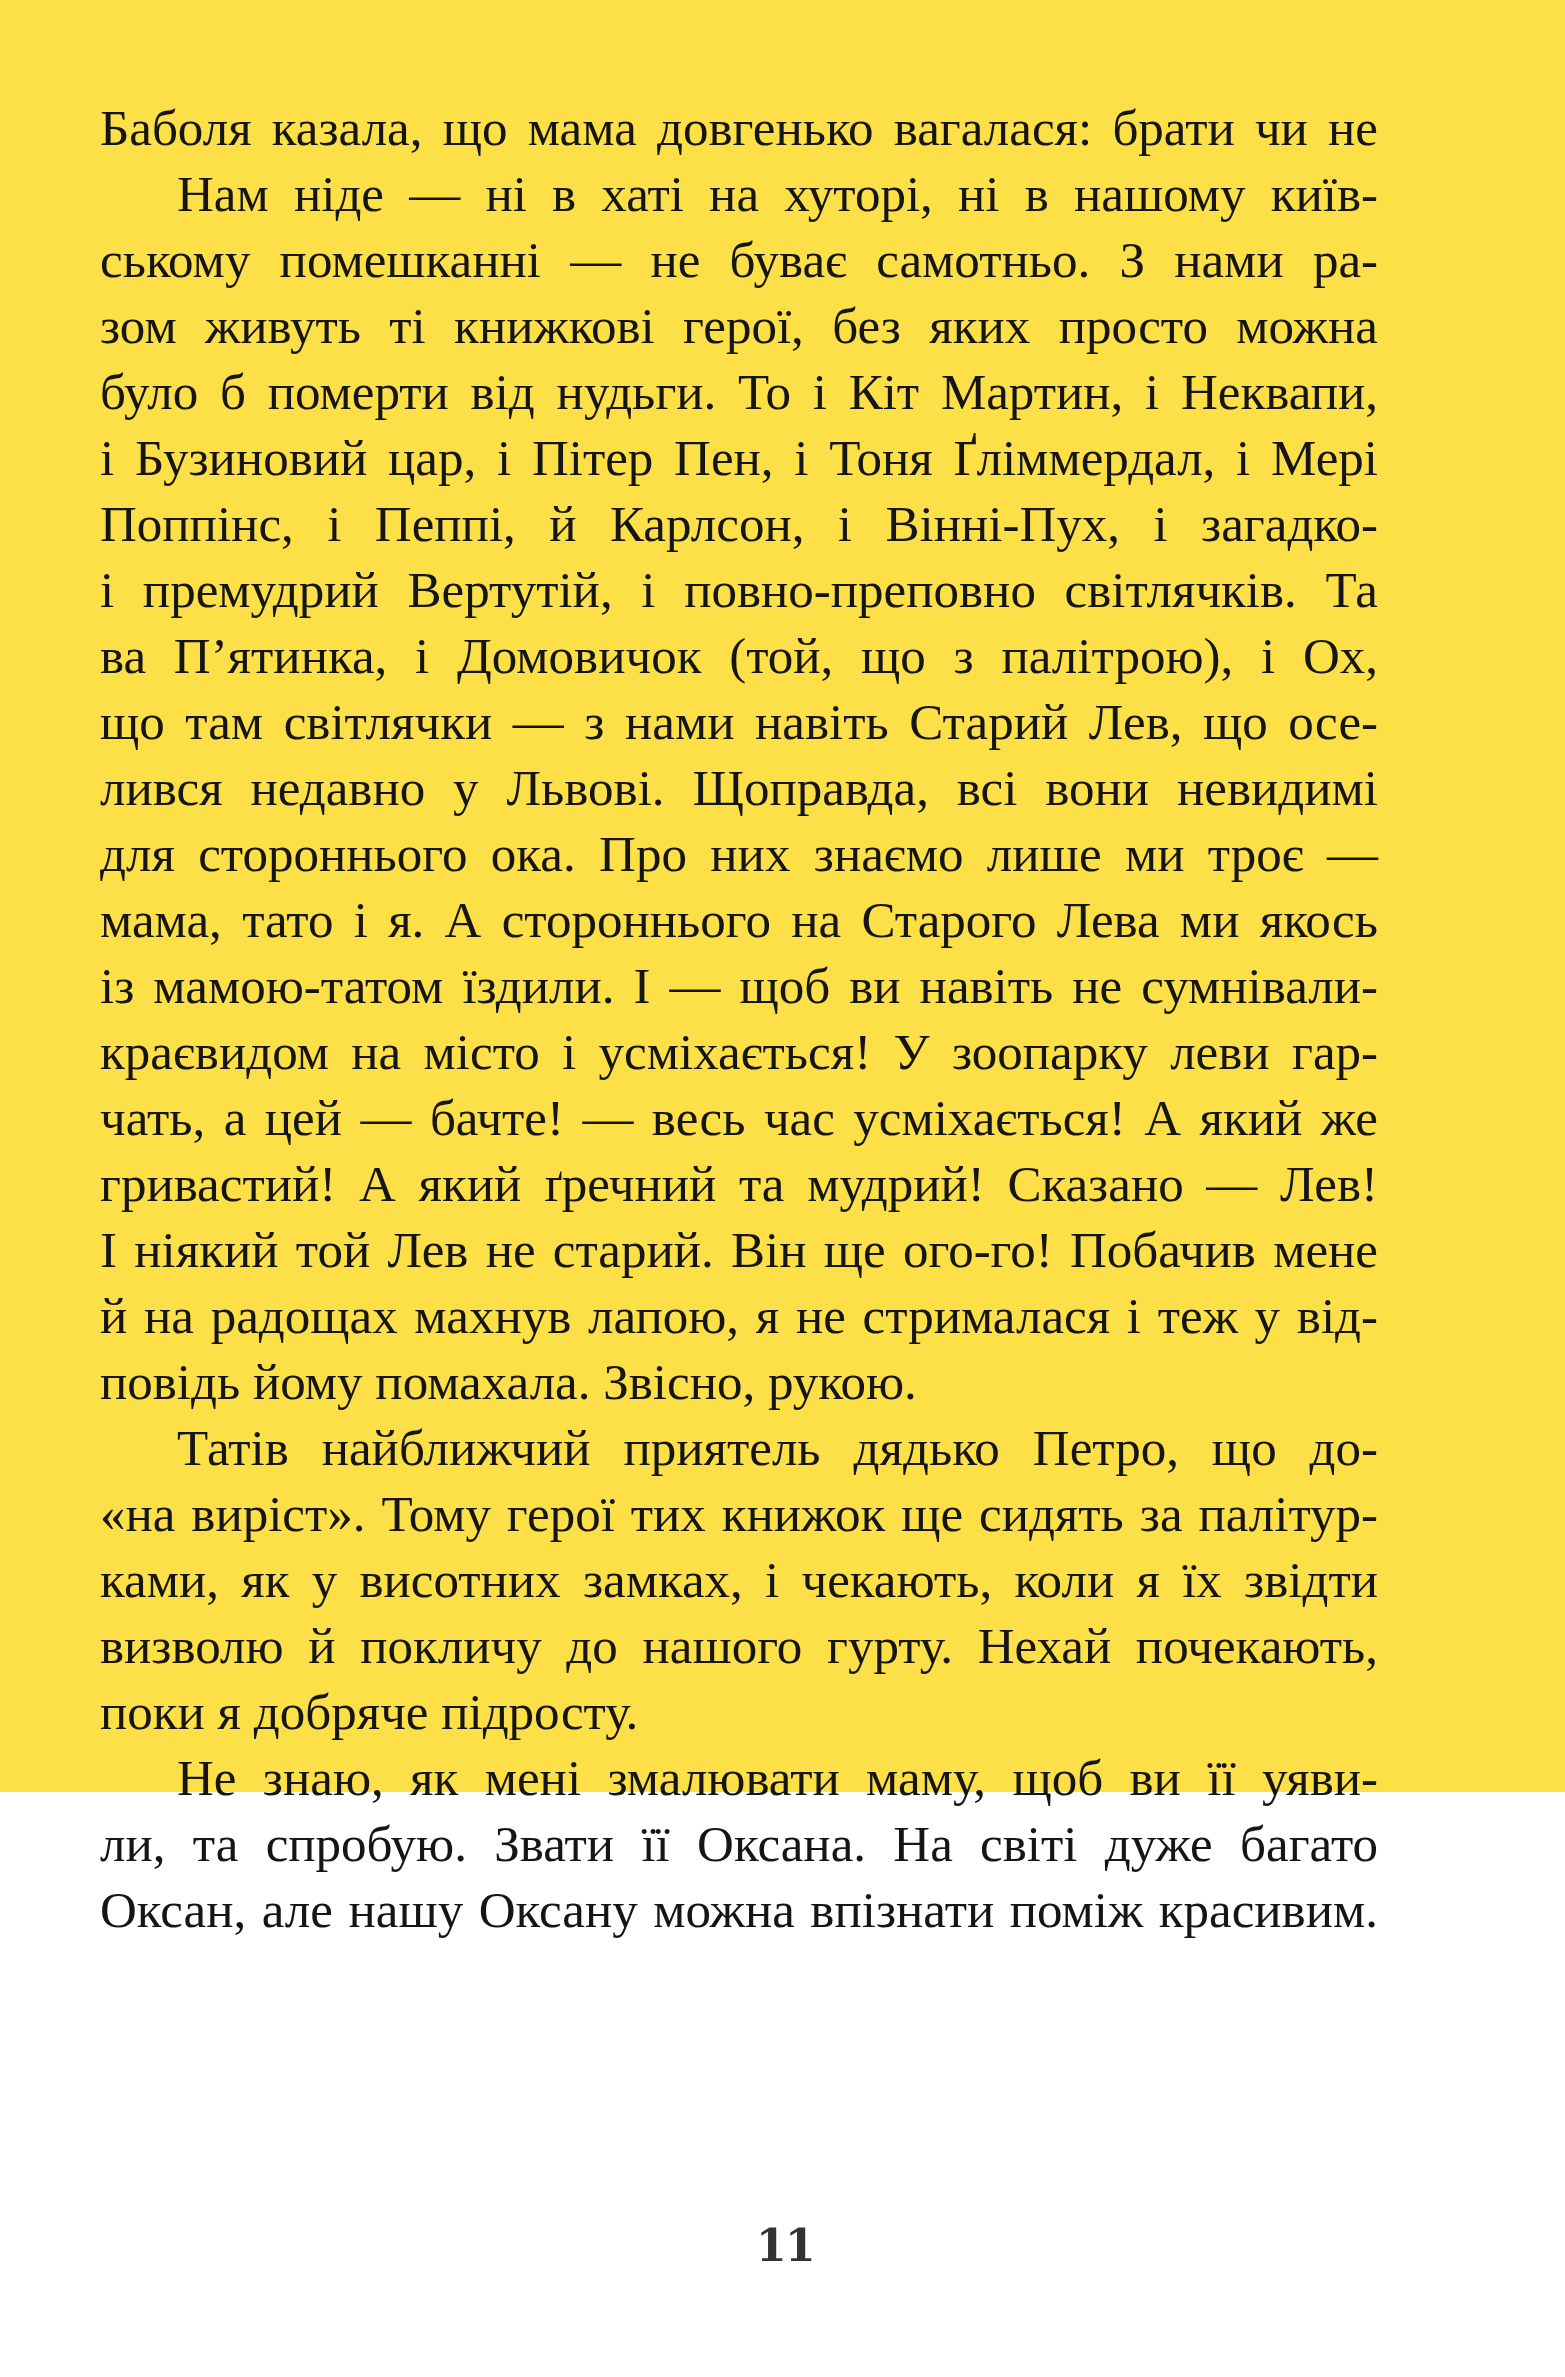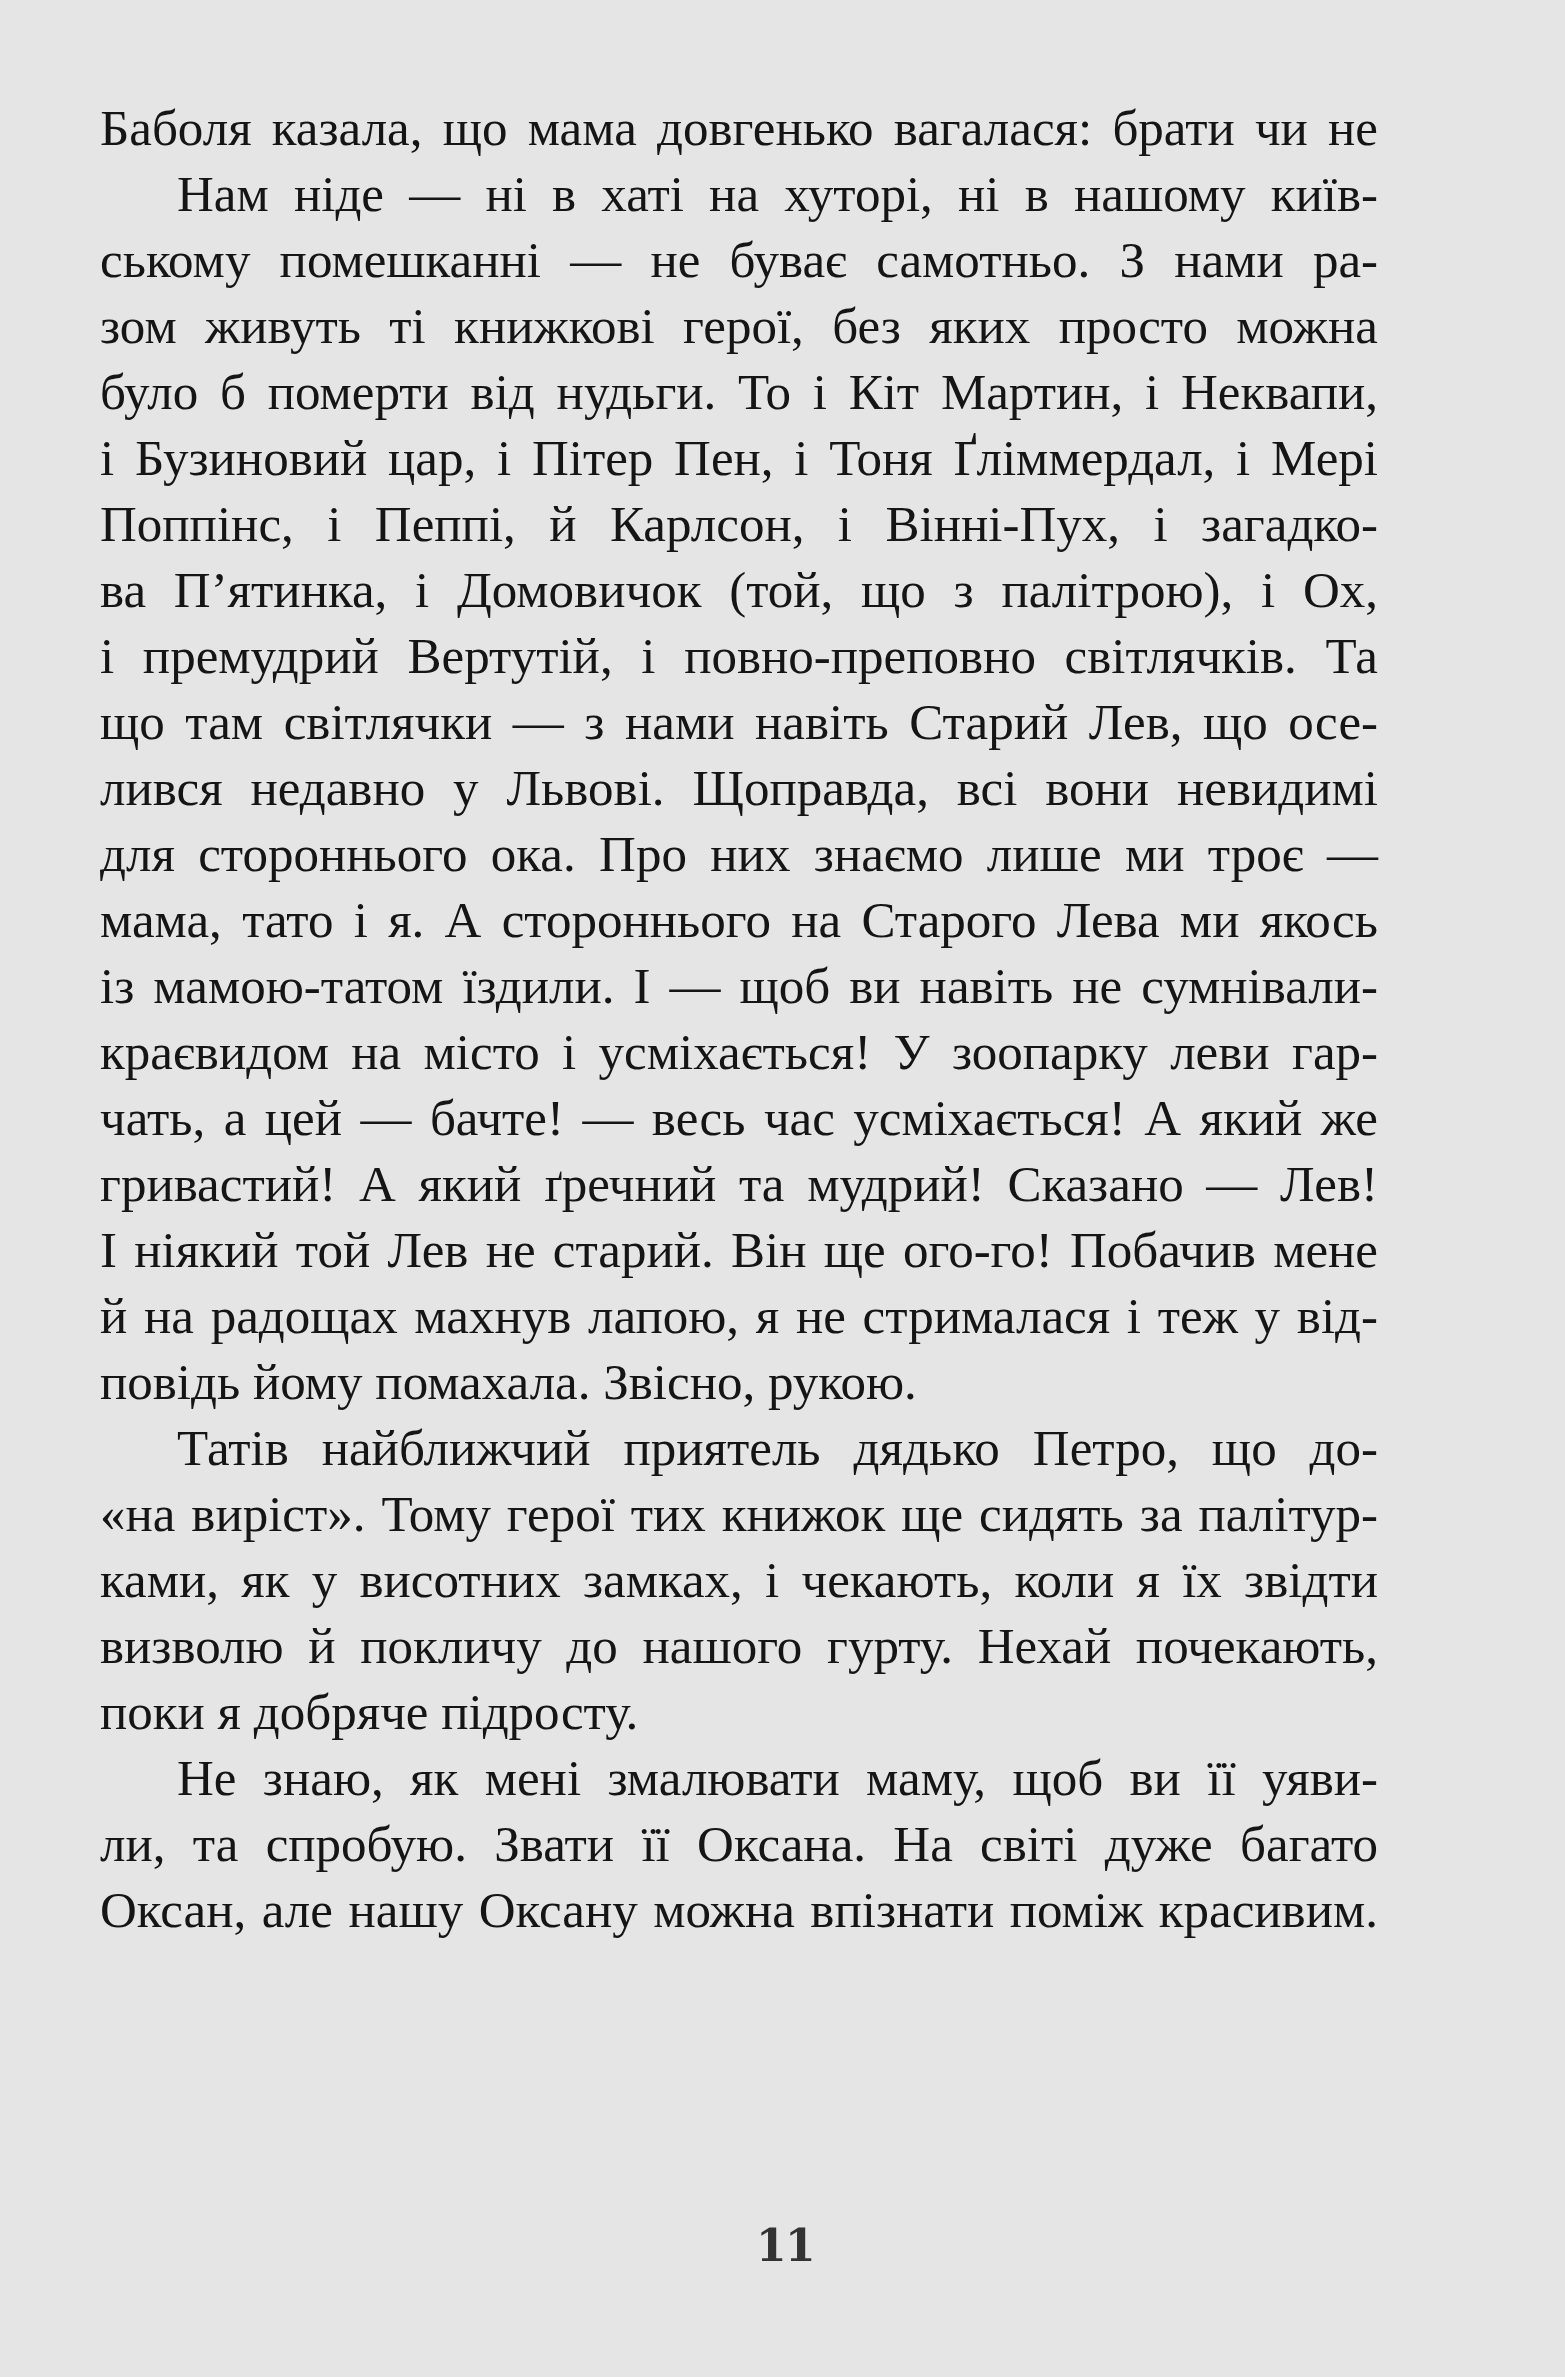--- a/index.html
+++ b/index.html
@@ -11,22 +11,22 @@
     width: 1566px;
     height: 2377px;
     position: relative;
     overflow: hidden;
   }
   .page {
     position: absolute;
     left: 0;
     top: 0;
     width: 1566px;
-    height: 2377px;
-    background: #e5e5e5;
+    height: 1792px;
+    background: #fde047;
   }
   .text-block {
     position: absolute;
     left: 100px;
     top: 95px;
     width: 1278px;
     font-family: "Liberation Serif", "DejaVu Serif", serif;
     font-size: 51px;
     line-height: 66px;
     color: #151515;
@@ -64,22 +64,22 @@
 
 <div class="page">
   <div class="text-block">
     <span class="line">Баболя казала, що мама довгенько вагалася: брати чи не</span>
     <span class="line indent">Нам ніде — ні в хаті на хуторі, ні в нашому київ-</span>
     <span class="line">ському помешканні — не буває самотньо. З нами ра-</span>
     <span class="line">зом живуть ті книжкові герої, без яких просто можна</span>
     <span class="line">було б померти від нудьги. То і Кіт Мартин, і Неквапи,</span>
     <span class="line">і Бузиновий цар, і Пітер Пен, і Тоня Ґліммердал, і Мері</span>
     <span class="line">Поппінс, і Пеппі, й Карлсон, і Вінні-Пух, і загадко-</span>
+    <span class="line">і премудрий Вертутій, і повно-преповно світлячків. Та</span>
     <span class="line">ва П’ятинка, і Домовичок (той, що з палітрою), і Ох,</span>
-    <span class="line">і премудрий Вертутій, і повно-преповно світлячків. Та</span>
     <span class="line">що там світлячки — з нами навіть Старий Лев, що осе-</span>
     <span class="line">лився недавно у Львові. Щоправда, всі вони невидимі</span>
     <span class="line">для стороннього ока. Про них знаємо лише ми троє —</span>
     <span class="line">мама, тато і я. А стороннього на Старого Лева ми якось</span>
     <span class="line">із мамою-татом їздили. І — щоб ви навіть не сумнівали-</span>
     <span class="line">краєвидом на місто і усміхається! У зоопарку леви гар-</span>
     <span class="line">чать, а цей — бачте! — весь час усміхається! А який же</span>
     <span class="line">гривастий! А який ґречний та мудрий! Сказано — Лев!</span>
     <span class="line">І ніякий той Лев не старий. Він ще ого-го! Побачив мене</span>
     <span class="line">й на радощах махнув лапою, я не стрималася і теж у від-</span>

